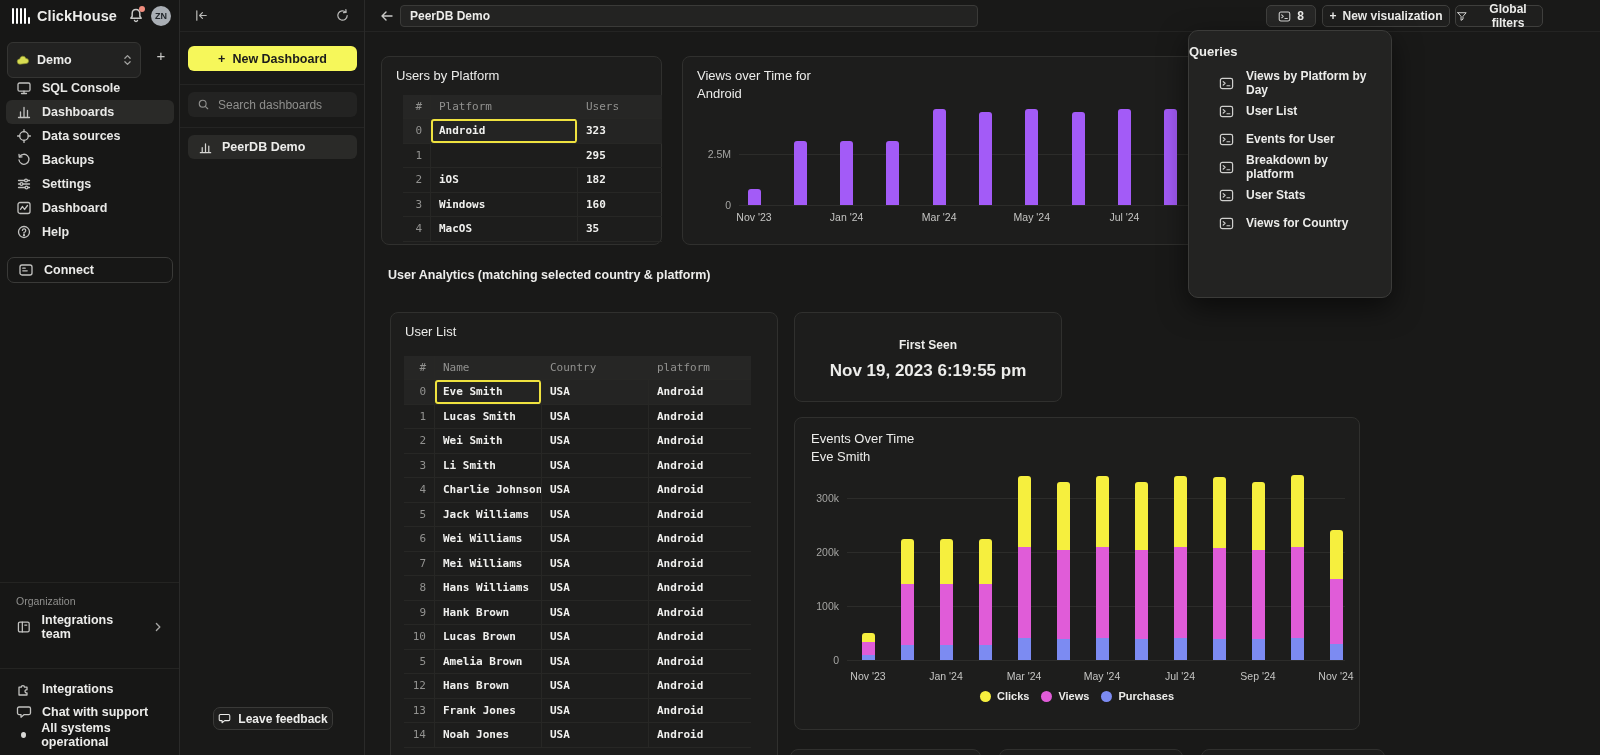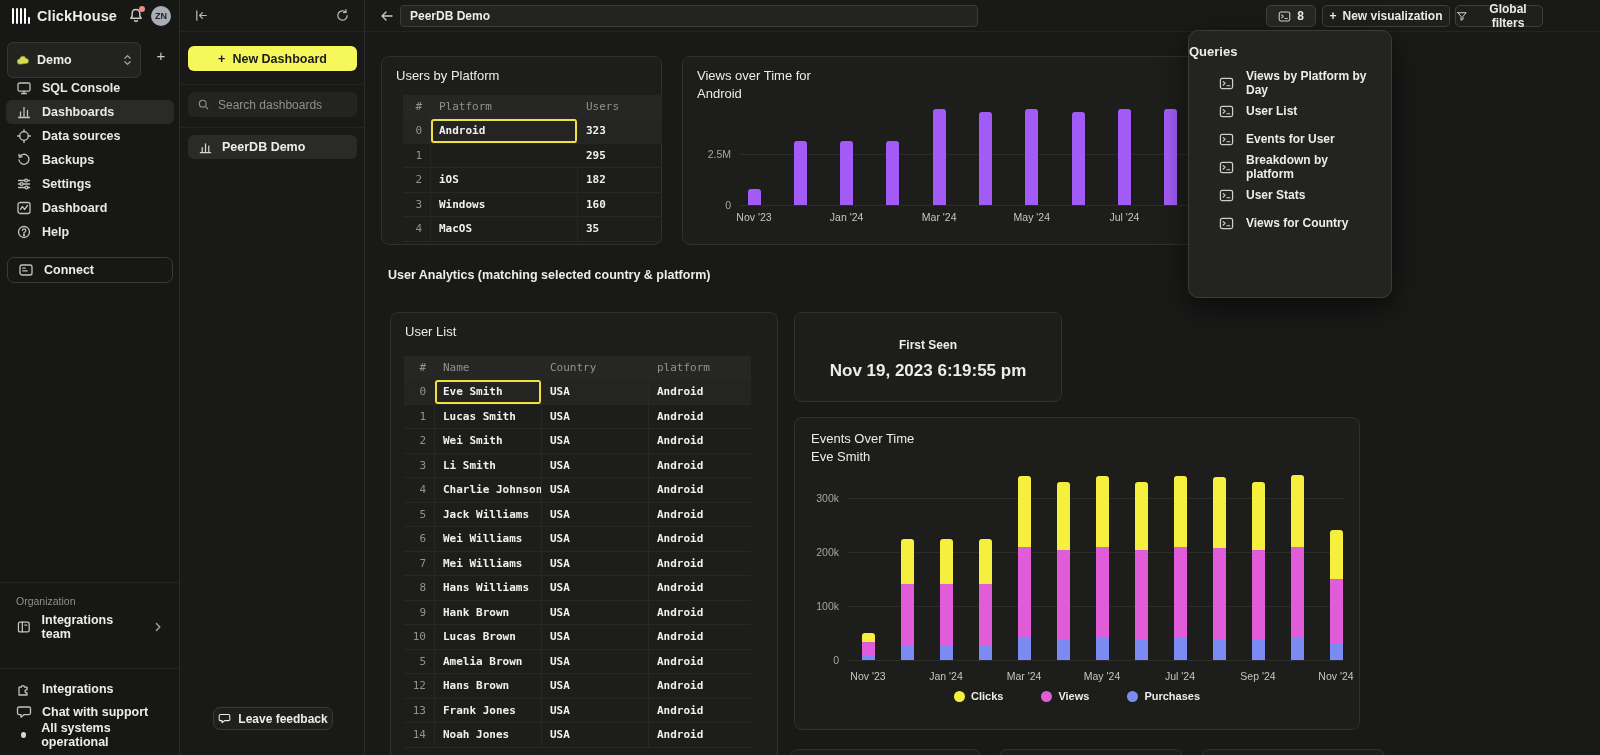--- a/index.html
+++ b/index.html
@@ -110,21 +110,21 @@
   .tc.idx { justify-content:flex-end; color:#929290; border-right:1px solid #272725; }
   .tc.data { font-weight:bold; border-right:1px solid #272725; }
   .tc.data:last-child { border-right:none; }
   .tc.selcell { box-shadow:inset 0 0 0 2px #efe23f; border-radius:3px; }
 
   
   .gridline { position:absolute; height:1px; background:#2c2c2a; }
   .ytick { position:absolute; text-align:right; font-size:10.5px; color:#a5a5a3; }
   .xtick { position:absolute; width:70px; text-align:center; font-size:10.5px; color:#c5c5c3; }
   .bar { position:absolute; }
-  .legend { position:absolute; display:flex; gap:38px; font-size:11px; font-weight:bold;text-align:right; }
+  .legend { position:absolute; display:flex; gap:12px; font-size:11px; font-weight:bold;text-align:right; }
   .legend .li { display:flex; align-items:center; gap:6px; }
   .legend .ldot { width:11px; height:11px; border-radius:50%; }
 
   
   .queries-panel { position:absolute; left:1188px; top:30px; width:204px; height:268px; background:#232322;
     border:1px solid #3b3b39; border-radius:10px; box-shadow:0 10px 28px rgba(0,0,0,.55); z-index:20; }
   .q-title { position:absolute; left:0; top:13px; font-size:13px; font-weight:bold; }
   .q-list { position:absolute; left:0; top:38px; width:100%; }
   .q-item { height:28px; display:flex; align-items:center; gap:12px; padding:0 16px 0 30px; font-size:12px;
     font-weight:bold; cursor:pointer; }

